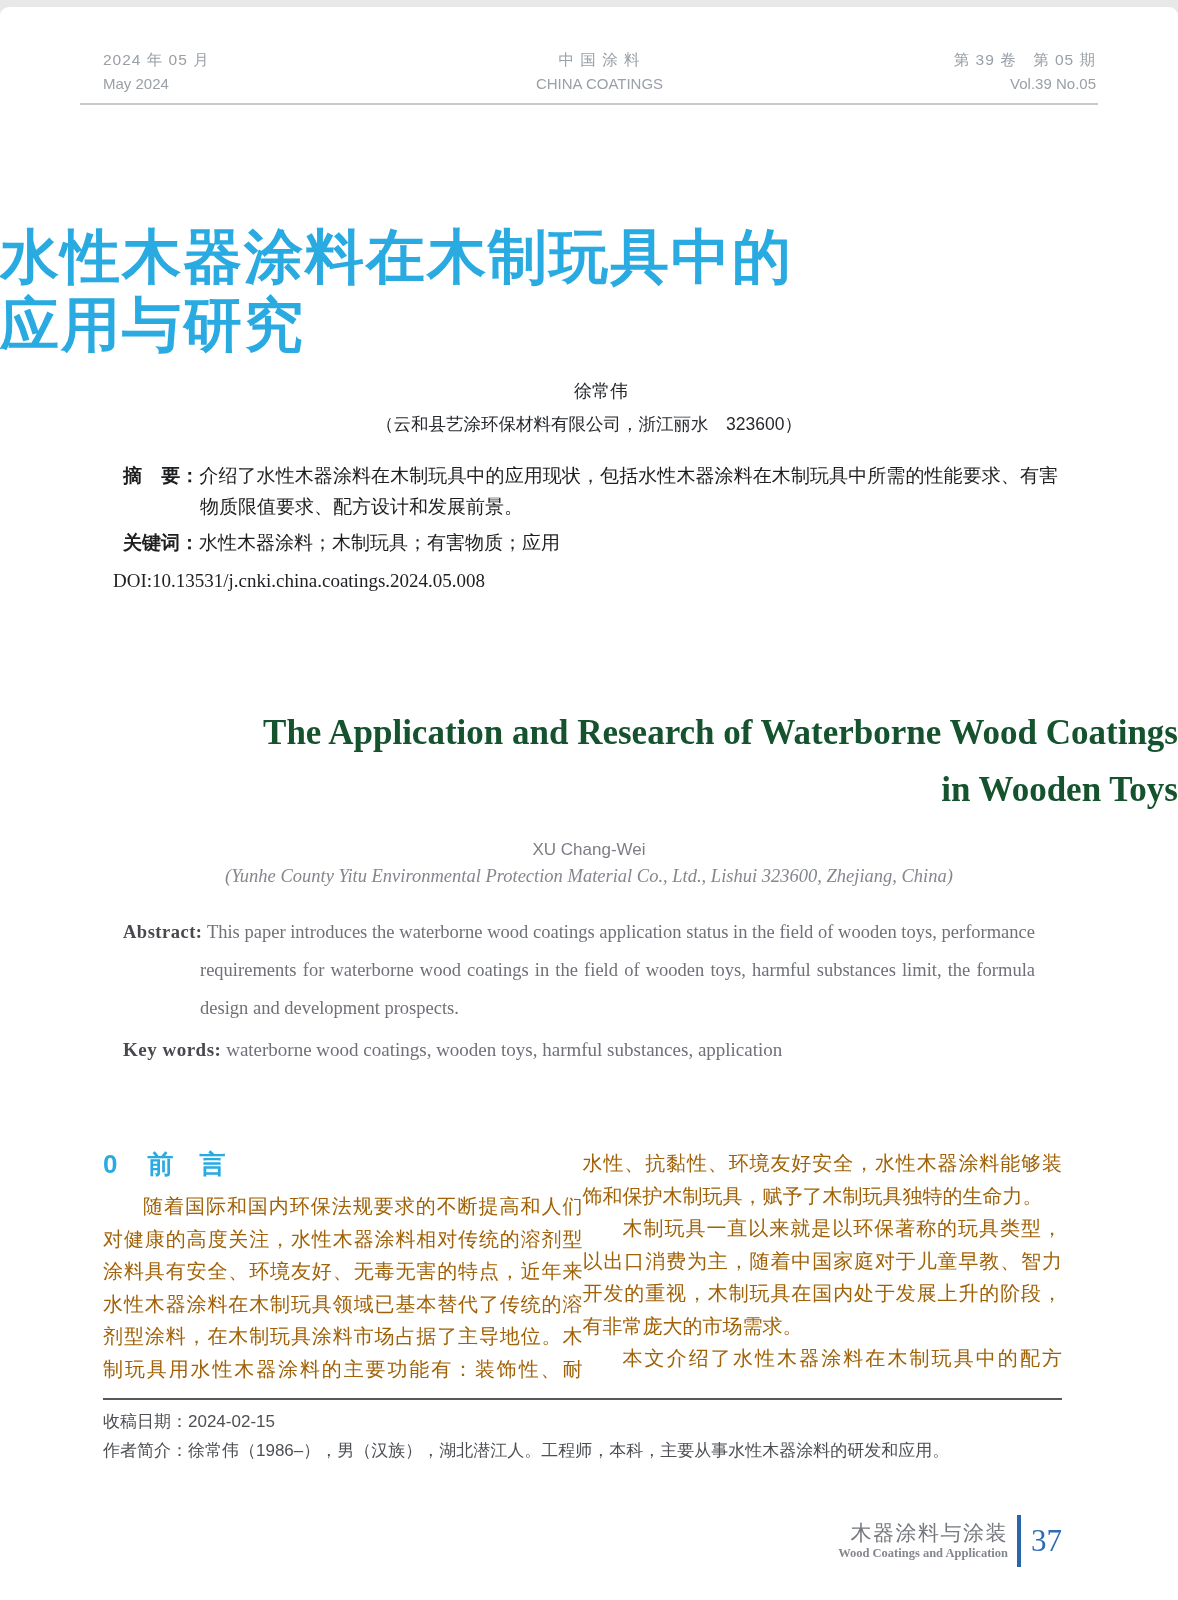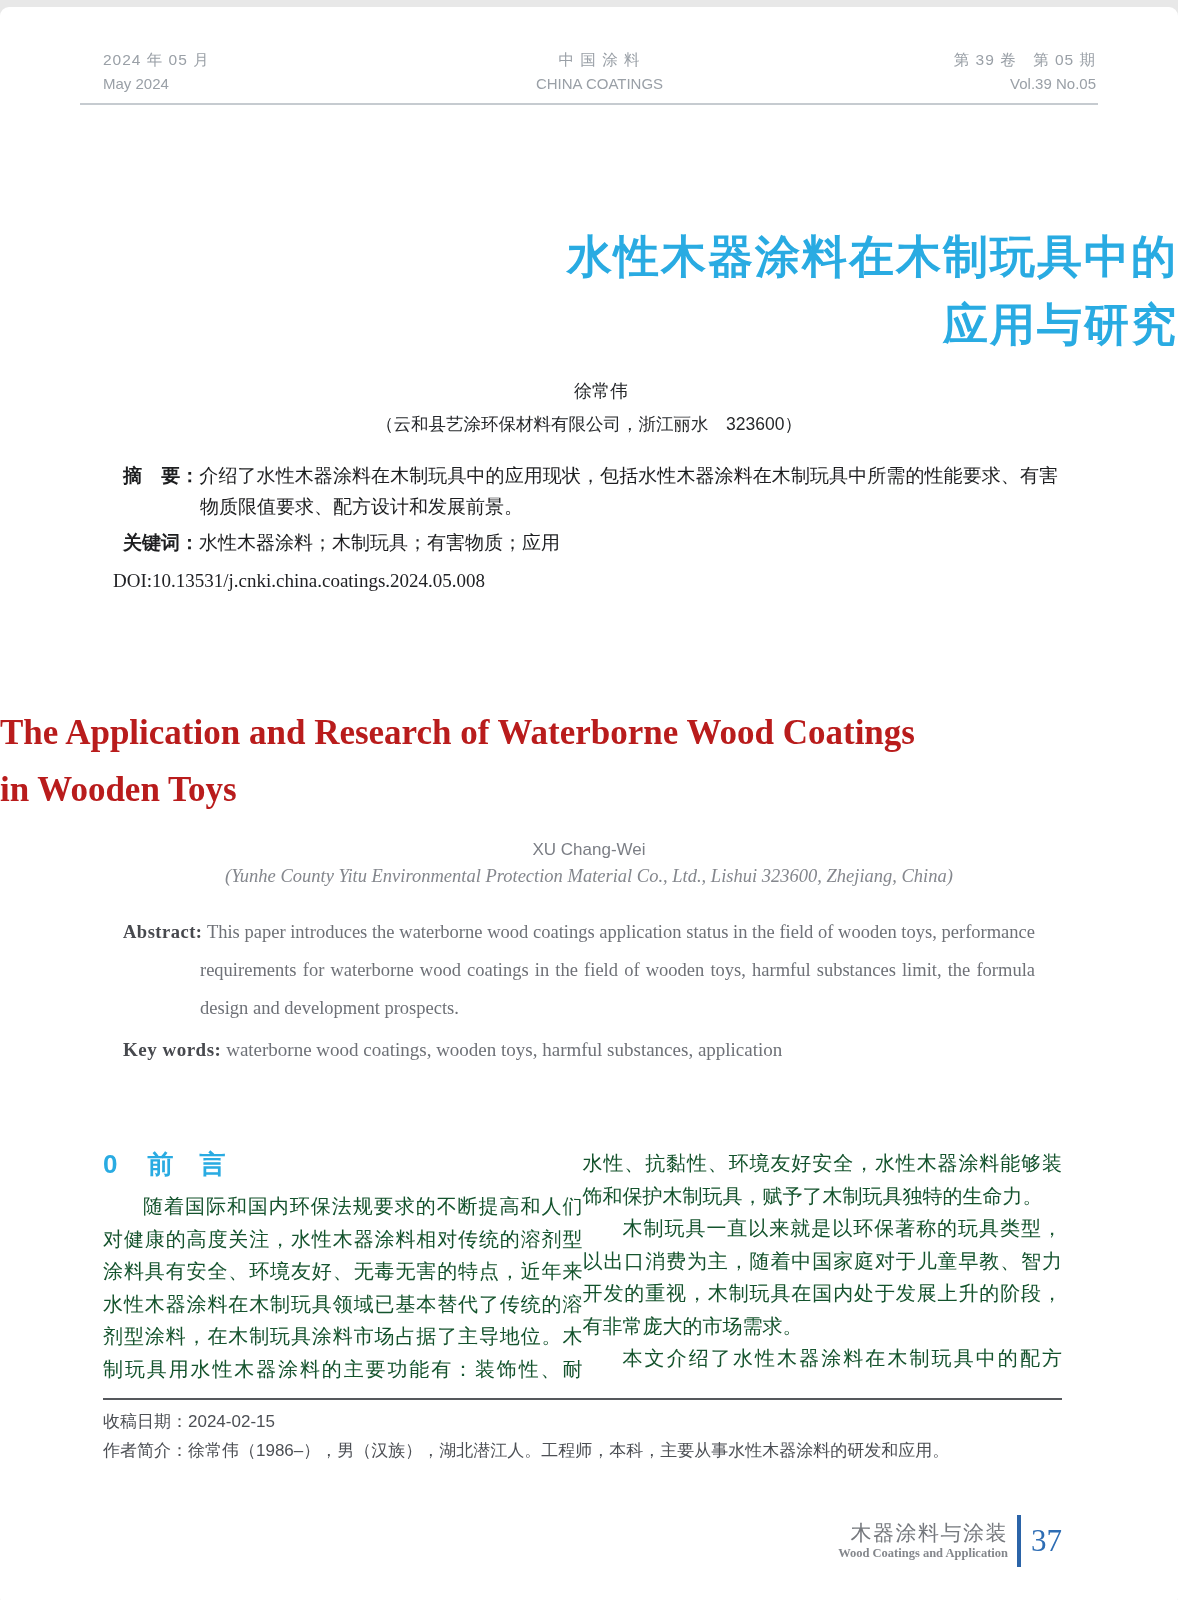--- a/index.html
+++ b/index.html
@@ -18,22 +18,22 @@
   .hcol{flex:1;}
   .hcol.left{text-align:left;}
   .hcol.center{text-align:center;}
   .hcol.right{text-align:right;}
   .hcn{font-size:15.5px;color:#9aa0a7;line-height:25px;letter-spacing:1px;}
   .hen{font-size:15px;color:#9aa0a7;line-height:24px;}
   .hrule{margin:7px 80px 0 80px;border-top:2px solid #c6cbd0;}
 
   
   .title-cn{
-    margin-top:118px;text-align:right;
-    color:#29ABE2;font-weight:bold;font-size:45px;line-height:68px;
+    margin-top:118px;text-align:left;
+    color:#29ABE2;font-weight:bold;font-size:59px;line-height:68px;
     letter-spacing:2px;
   }
   .author-cn{margin-top:20px;text-align:center;font-size:18px;color:#26282b;padding-left:24px;}
   .affil-cn{margin-top:9px;text-align:center;font-size:17.5px;color:#26282b;}
 
   
   .abs-cn{
     margin:24px 120px 0 123px;
     font-size:19px;line-height:31px;color:#1d1e20;
     padding-left:77px;text-indent:-77px;text-align:justify;
@@ -45,23 +45,23 @@
     font-size:19px;font-weight:bold;color:#1d1e20;
   }
   sup{font-size:12px;}
   .doi{
     margin:12px 0 0 113px;
     font-family:"Liberation Serif",serif;font-size:19px;color:#202124;
   }
 
   
   .title-en{
-    margin-top:112px;text-align:left;
+    margin-top:112px;text-align:right;
     font-family:"Liberation Serif",serif;font-weight:bold;
-    font-size:35px;line-height:57px;color:#b91c1c;
+    font-size:35px;line-height:57px;color:#14532d;
   }
   .author-en{margin-top:22px;text-align:center;font-size:17px;color:#7b7e85;}
   .affil-en{
     margin-top:6px;text-align:center;
     font-family:"Liberation Serif",serif;font-style:italic;
     font-size:18.5px;color:#84878d;
   }
   .abs-en{
     margin:26px 143px 0 123px;
     font-family:"Liberation Serif",serif;
@@ -78,21 +78,21 @@
   
   .body-cols{margin:80px 116px 0 103px;display:flex;}
   .col{flex:1;min-width:0;}
   .sec-head{
     color:#29ABE2;font-size:26px;font-weight:bold;
     line-height:34px;margin-bottom:9px;
   }
   .sec-num{margin-right:30px;}
   .para{
     margin:0;font-family:"Liberation Serif",serif;
-    font-size:20px;line-height:32.5px;color:#14532d;
+    font-size:20px;line-height:32.5px;color:#a16207;
     text-align:justify;
   }
   .indent{text-indent:2em;}
   .justify-last{text-align-last:justify;}
 
   
   .foot-rule{margin:13px 116px 0 103px;border-top:2px solid #55585c;}
   .footnote{margin:8px 116px 0 103px;font-size:17px;line-height:28.5px;color:#4c4f54;}
 
   

